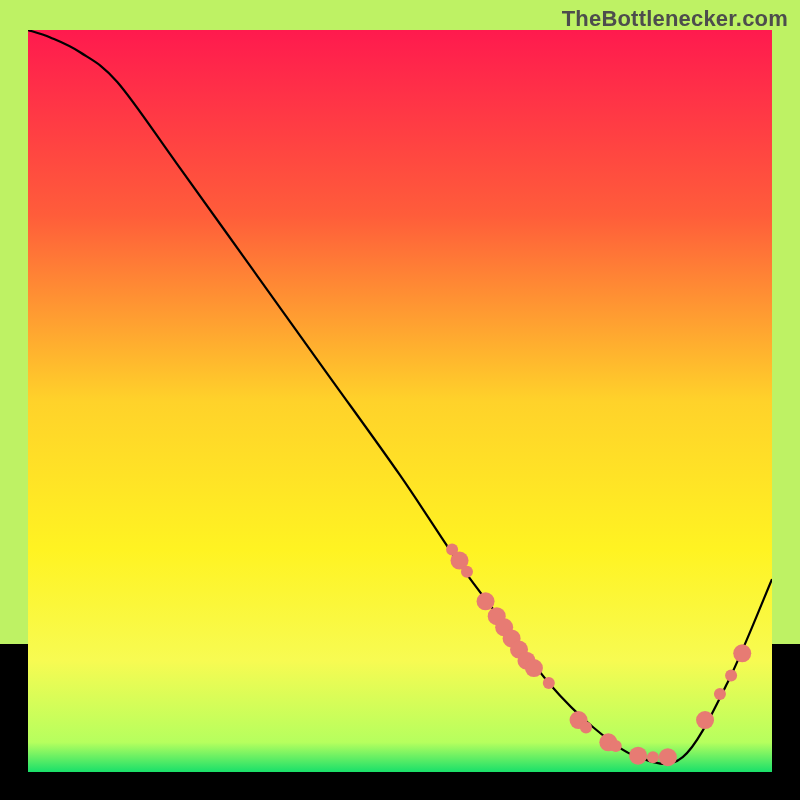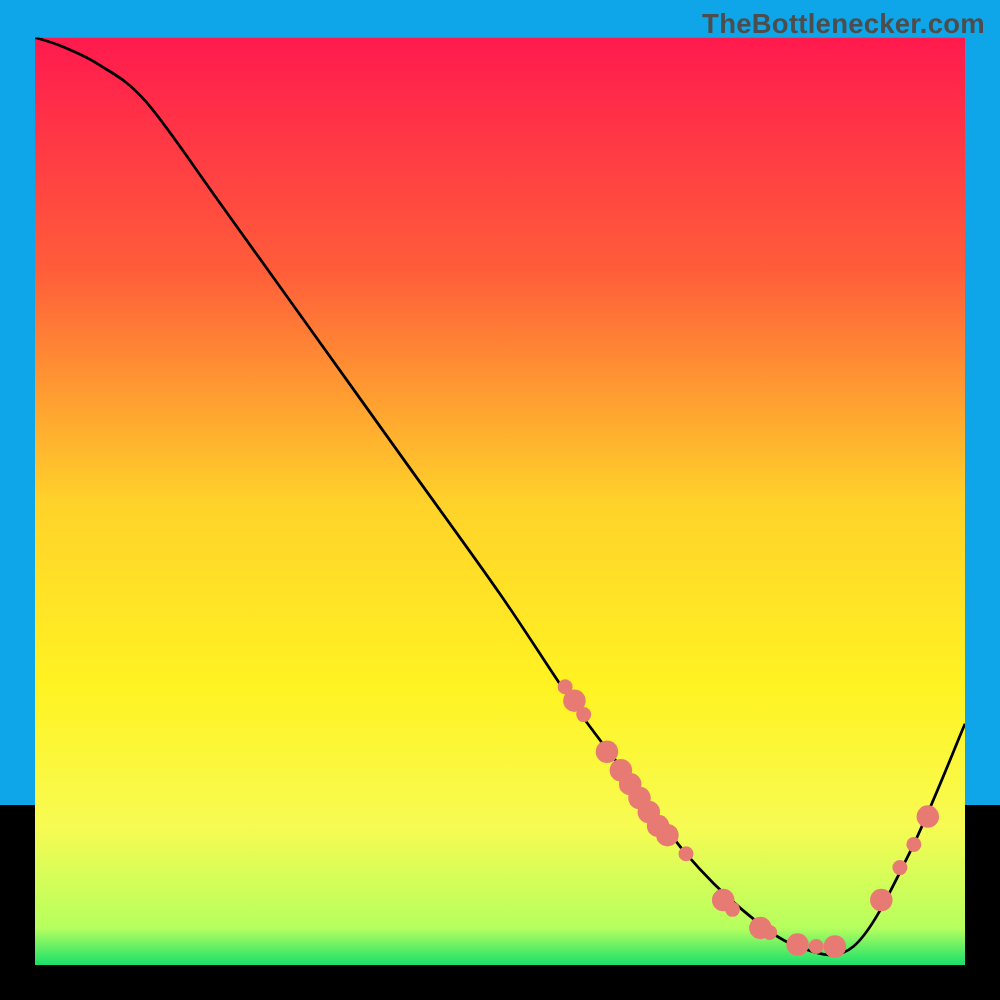--- a/index.html
+++ b/index.html
@@ -1,20 +1,20 @@
 <!DOCTYPE html>
 <html><head>
 <meta charset="utf-8">
 <style>
   * { margin: 0; padding: 0; box-sizing: border-box; }
   html, body { width: 800px; height: 800px; overflow: hidden; background: #000; }
   .outer {
     width: 800px;
     height: 644px;
-    background: #0ea5e9;
+    background: #bef264;
     position: relative;
   }
   .attribution {
     position: absolute;
     top: 6px;
     right: 12px;
     color: #4d4d4d;
     font-family: Arial, sans-serif;
     font-size: 22px;
     font-weight: bold;

